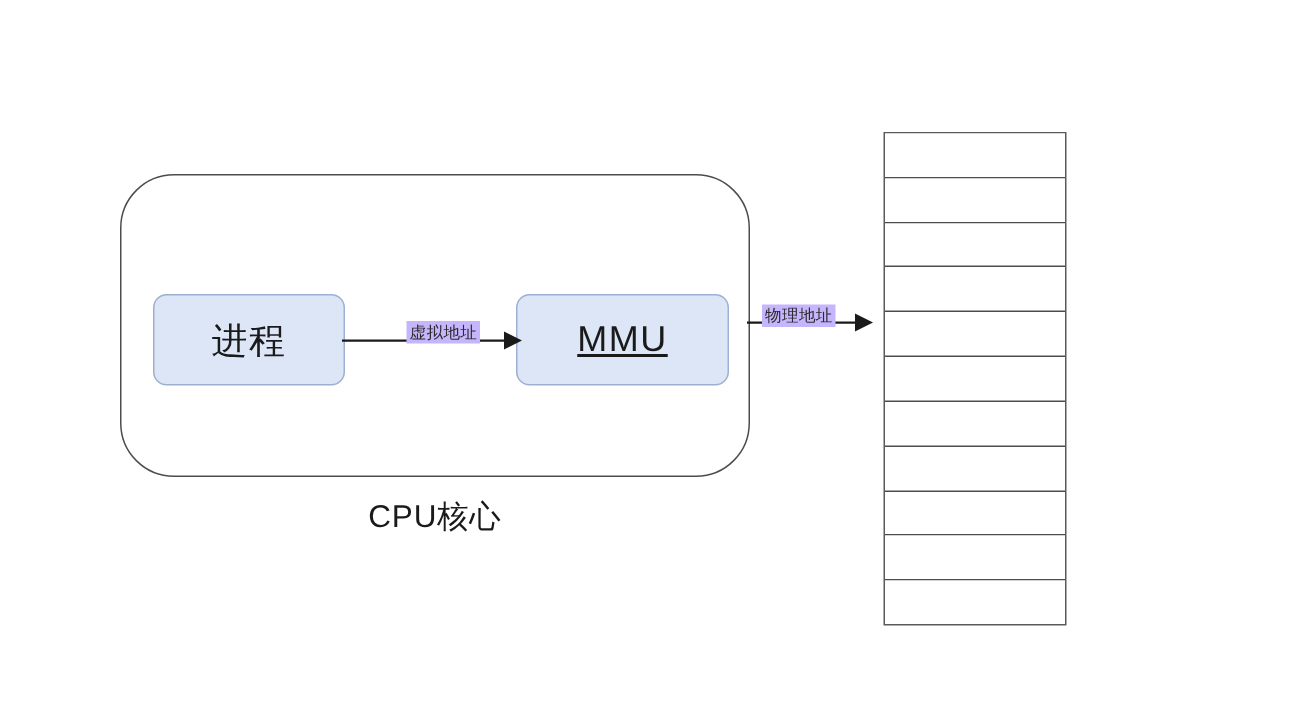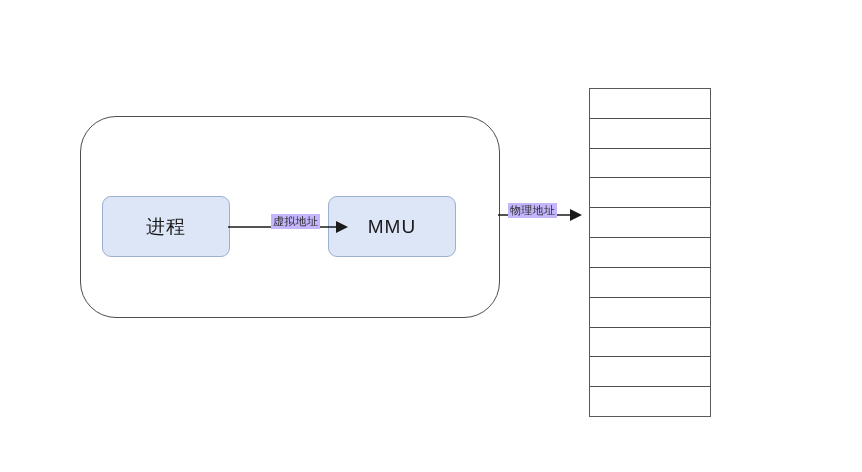--- a/index.html
+++ b/index.html
@@ -44,34 +44,35 @@
   .node-box {
     position: absolute;
     background: #dce6f7;
     border: 1.2px solid #9db0d2;
     border-radius: 9px;
     box-sizing: border-box;
     display: flex;
     align-items: center;
     justify-content: center;
     color: #1a1a1a;
-    font-size: 19px;
+    font-size: 24px;
     letter-spacing: 1px;
   }
   #node-process {
     left: 102px;
     top: 196px;
     width: 128px;
     height: 61px;
   }
   #node-mmu {
-    left: 328px;
+    left: 344px;
     top: 196px;
-    width: 128px;
+    width: 142px;
     height: 61px;
+    text-decoration: underline;
   }
   
   .arrow-svg {
     position: absolute;
     overflow: visible;
   }
   #arrow-virtual {
     left: 228px;
     top: 210px;
     width: 120px;
@@ -151,20 +152,21 @@
     <polygon class="arrow-head" points="108,11 120,17 108,23"></polygon>
   </svg>
   <div class="edge-label" id="label-virtual">虚拟地址</div>
 
   <svg class="arrow-svg" id="arrow-physical" viewBox="0 0 84 34">
     <line class="arrow-line" x1="0" y1="17" x2="72" y2="17"></line>
     <polygon class="arrow-head" points="72,11 84,17 72,23"></polygon>
   </svg>
   <div class="edge-label" id="label-physical">物理地址</div>
 
+  <div class="cpu-core-caption">CPU核心</div>
 
   <div class="memory-table" id="memory-table">
       <div class="memory-row"></div>
       <div class="memory-row"></div>
       <div class="memory-row"></div>
       <div class="memory-row"></div>
       <div class="memory-row"></div>
       <div class="memory-row"></div>
       <div class="memory-row"></div>
       <div class="memory-row"></div>

